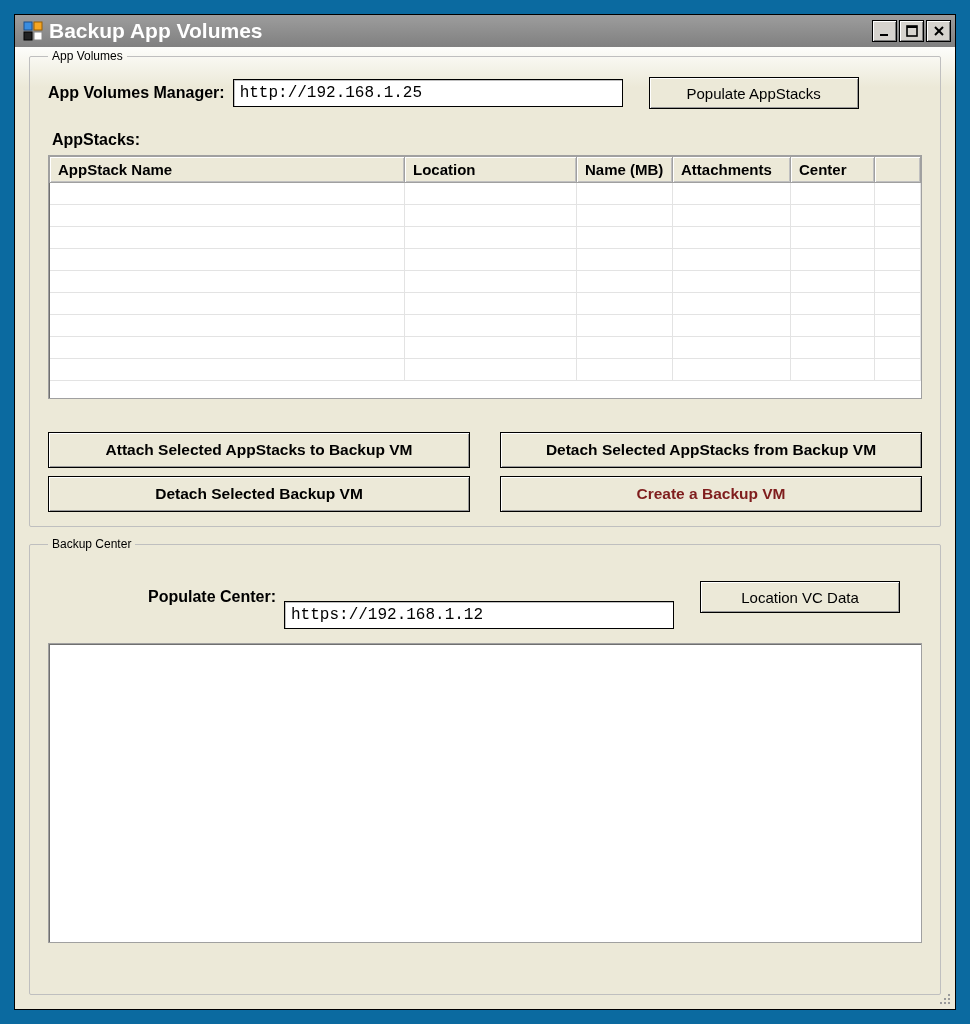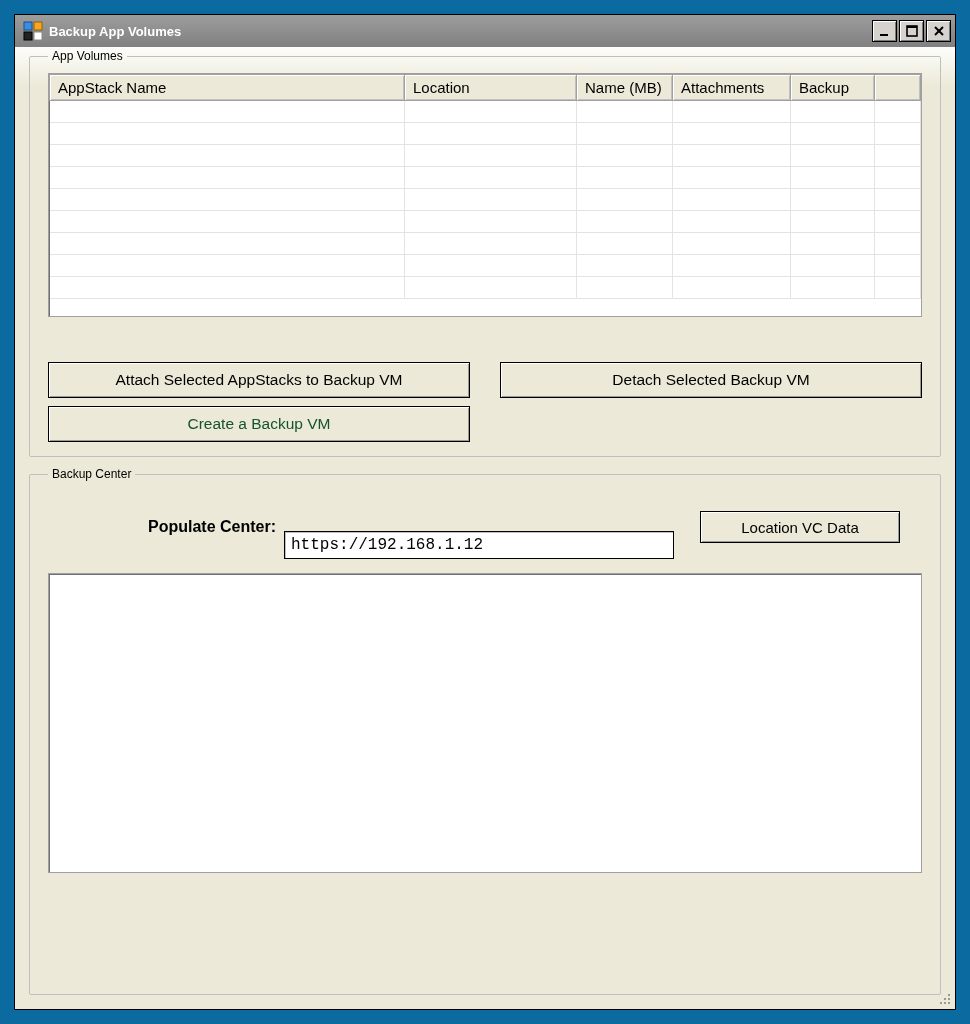--- a/index.html
+++ b/index.html
@@ -29,21 +29,21 @@
     position: relative;
   }
   .titlebar {
     height: 32px;
     background: linear-gradient(to bottom, #9d9d9d 0%, #808080 100%);
     display: flex;
     align-items: center;
     padding: 0 4px 0 8px;
     color: #fff;
     font-weight: bold;
-    font-size: 13px;
+    font-size: 21px;
   }
   .titlebar .app-icon {
     width: 20px;
     height: 20px;
     margin-right: 6px;
     display: flex;
     align-items: center;
     justify-content: center;
   }
   .titlebar .app-icon svg { width: 20px; height: 20px; }
@@ -120,21 +120,21 @@
     border: 1px solid #000;
     box-shadow: inset 1px 1px 0 #fff, inset -1px -1px 0 #9a9a9a;
     font-size: 15px;
     padding: 0 18px;
     cursor: default;
     display: inline-flex;
     align-items: center;
     justify-content: center;
     text-align: center;
   }
-  .btn.disabled { color: #14532d; }
+  .btn.disabled { color: #7f1d1d; }
   .sub-head {
     font-weight: bold;
     font-size: 16px;
     margin: 22px 0 6px 4px;
   }
 
   .table-wrap {
     border: 1px solid #a0a0a0;
     box-shadow: inset 1px 1px 0 #707070;
     background: #fff;
@@ -144,39 +144,40 @@
   table.listview {
     border-collapse: collapse;
     width: 100%;
     table-layout: fixed;
   }
   table.listview th {
     background: #ece9d8;
     border: 1px solid #a0a0a0;
     box-shadow: inset 1px 1px 0 #fff, inset -1px -1px 0 #c0c0c0;
     text-align: left;
-    font-weight: normal;
+    font-weight: bold;
     font-size: 15px;
     padding: 3px 8px;
     height: 26px;
     margin-left: 26px;
   }
   table.listview td {
     border-right: 1px solid #e3e3e3;
     border-bottom: 1px solid #e3e3e3;
     height: 22px;
     padding: 0 6px;
   }
 
   .btn-grid {
     display: grid;
     grid-template-columns: 1fr 1fr;
     column-gap: 30px;
     row-gap: 8px;
-    margin-top: 45px;
+    margin-top: 33px;
+    font-weight: bold;
   }
   .btn-grid .btn { width: 100%; height: 36px; font-size: 15.5px; }
 
   .vc-content {
     border: 1px solid #a0a0a0;
     box-shadow: inset 1px 1px 0 #707070;
     background: #fff;
     height: 300px;
     margin-top: 14px;
   }
@@ -224,39 +225,46 @@
             <line x1="10" y1="2" x2="2" y2="10" stroke="#000" stroke-width="2"></line>
           </svg>
       </span>
     </div>
 
     <div class="client">
 
       <fieldset class="groupbox">
         <legend>App Volumes</legend>
 
-
+        <div class="row">
+          <span class="bold-label">App Volumes Manager:</span>
+          <input class="text-input" style="width: 390px;" value="http://192.168.1.25">
+          <span style="width:10px"></span>
+          <span class="btn" style="width:210px">Populate AppStacks</span>
+        </div>
+
+        <div class="sub-head">AppStacks:</div>
 
         <div class="table-wrap">
           <table class="listview">
             <colgroup>
               <col style="width:355px">
               <col style="width:172px">
               <col style="width:96px">
               <col style="width:118px">
               <col style="width:84px">
               <col>
             </colgroup>
             <thead>
               <tr>
                 <th>AppStack Name</th>
                 <th>Location</th>
                 <th>Name (MB)</th>
                 <th>Attachments</th>
-                <th>Backup</th>
+                <th>Center</th>
                 <th></th>
               </tr>
             </thead>
             <tbody>
               <tr>
                   <td></td>
                   <td></td>
                   <td></td>
                   <td></td>
                   <td></td>
@@ -325,20 +333,21 @@
                   <td></td>
                   <td></td>
                   <td></td>
                 </tr>
             </tbody>
           </table>
         </div>
 
         <div class="btn-grid">
           <span class="btn">Attach Selected AppStacks to Backup VM</span>
+          <span class="btn">Detach Selected AppStacks from Backup VM</span>
           <span class="btn">Detach Selected Backup VM</span>
           <span class="btn disabled">Create a Backup VM</span>
         </div>
       </fieldset>
 
       <fieldset class="groupbox" style="margin-top:10px;flex:1">
         <legend>Backup Center</legend>
 
         <div class="row" style="padding-left:100px">
           <span class="bold-label">Populate Center:</span>

